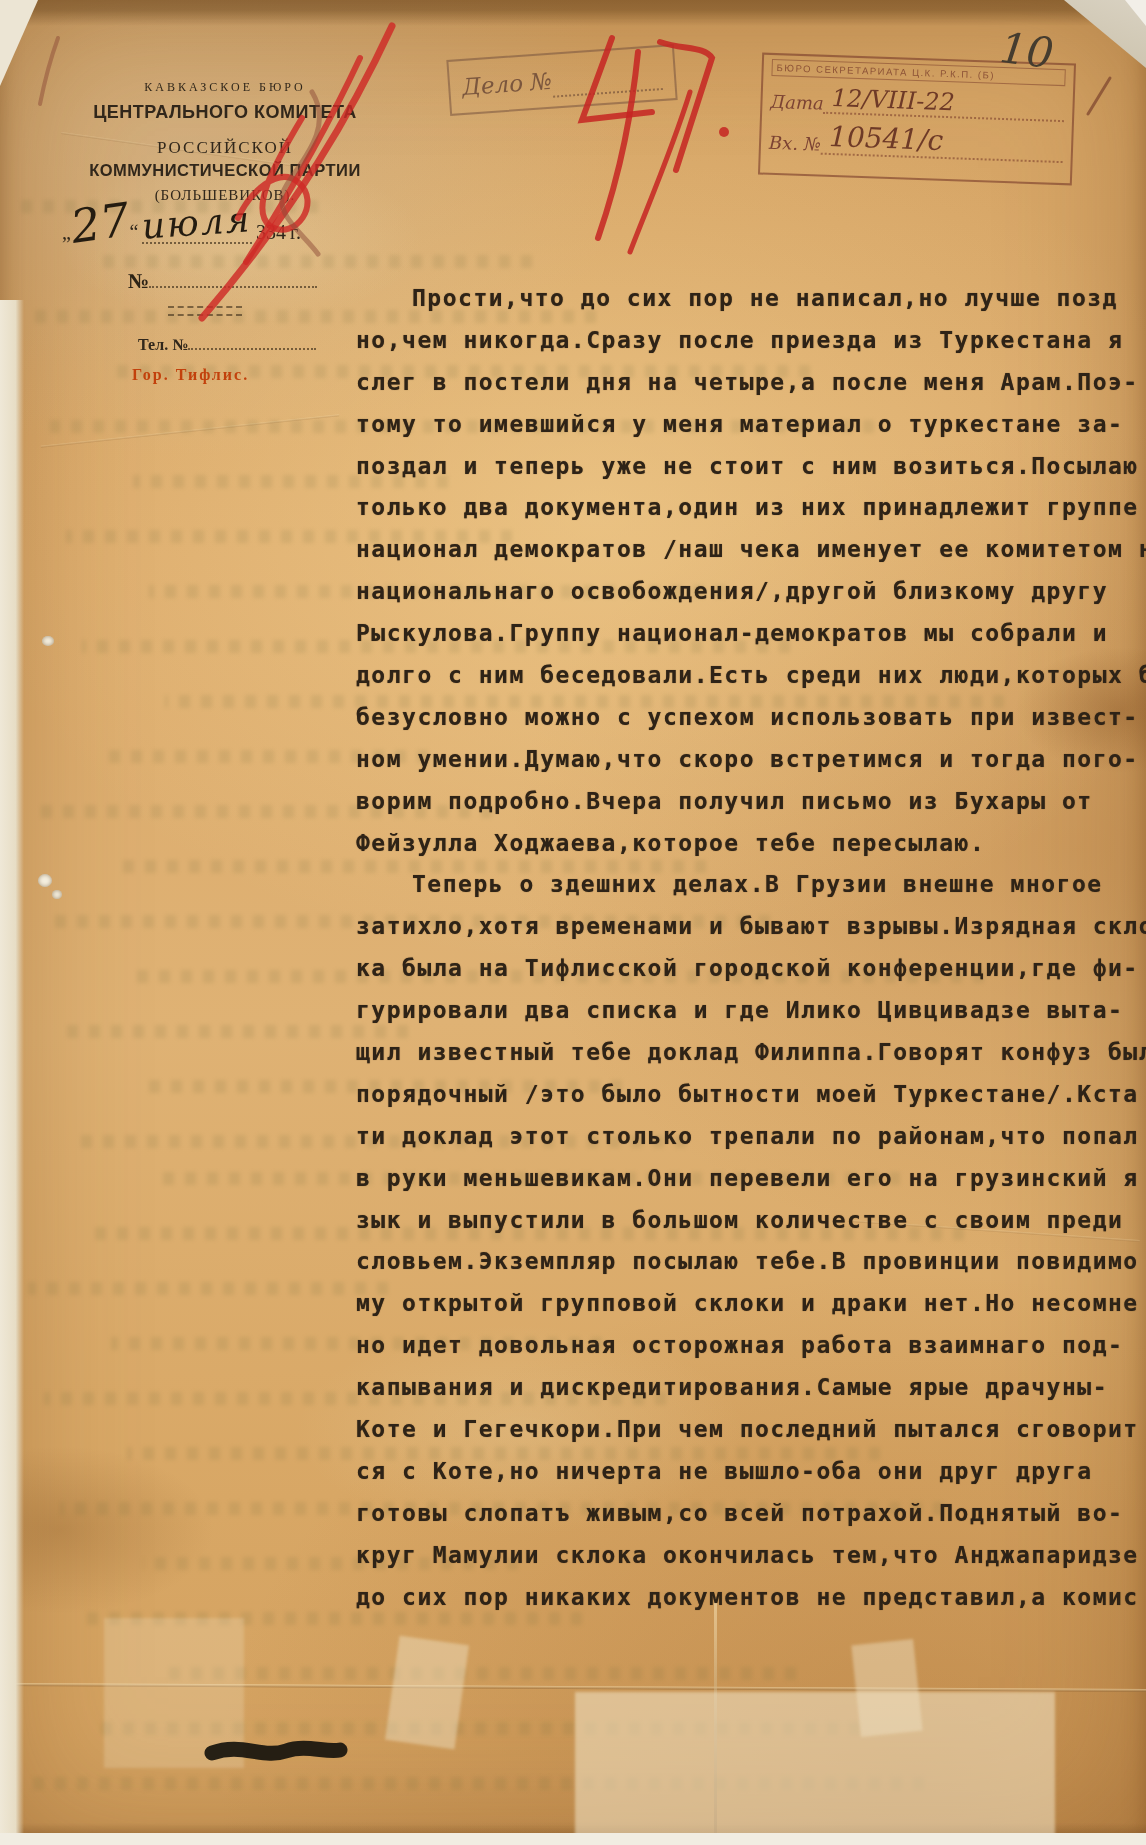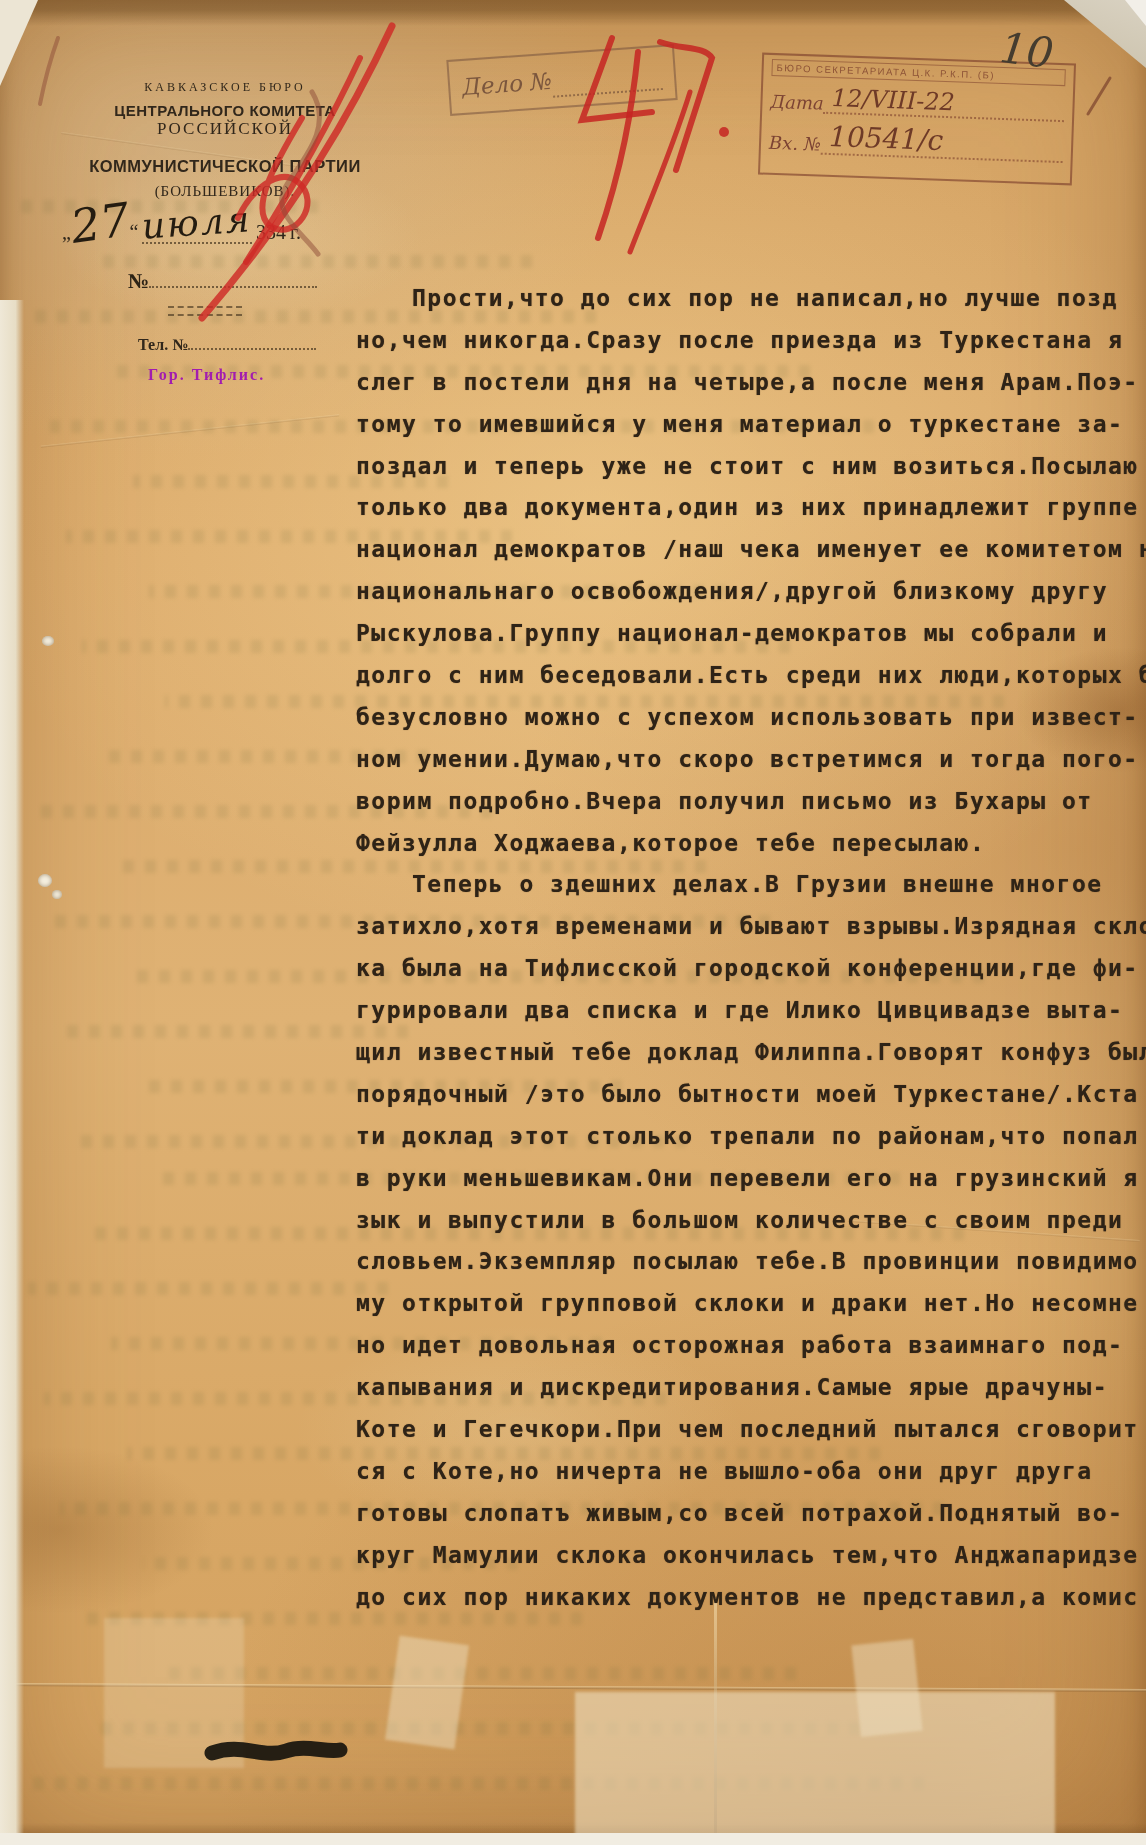--- a/index.html
+++ b/index.html
@@ -25,40 +25,40 @@
       rgba(250,230,185,.55), rgba(110,70,28,.38));}
   .ghostlayer{position:absolute;inset:0;z-index:3;}
   .ghost{position:absolute;height:13px;transform:scaleX(-1);
       background:repeating-linear-gradient(90deg, rgba(118,112,62,.55) 0 11px,
       rgba(118,112,62,0) 11px 22px);filter:blur(2px);opacity:.26;}
 
   
   #letterhead{position:absolute;left:86px;top:80px;width:278px;z-index:5;
       text-align:center;color:#31271b;}
   .lh1{font-size:12px;letter-spacing:3px;}
-  .lh2{font-family:"Liberation Sans",sans-serif;font-weight:bold;font-size:15px;
+  .lh2{font-family:"Liberation Sans",sans-serif;font-weight:bold;font-size:18px;
       letter-spacing:.5px;margin-top:7px;}
-  .lh3{font-size:17px;letter-spacing:2px;margin-top:0;}
+  .lh3{font-size:17px;letter-spacing:2px;margin-top:15px;}
   .lh4{font-family:"Liberation Sans",sans-serif;font-weight:bold;font-size:16.5px;
-      letter-spacing:.5px;margin-top:18px;}
+      letter-spacing:.5px;margin-top:3px;}
   .lh5{font-size:15px;letter-spacing:1px;margin-top:7px;}
   #dateline{position:absolute;left:62px;top:196px;width:300px;z-index:5;color:#241c11;}
   .hand{font-family:"DejaVu Serif",serif;font-style:italic;}
   #day{font-size:46px;display:inline-block;transform:rotate(-8deg);}
   #month{font-size:36px;display:inline-block;transform:rotate(-4deg) translateY(-4px);
       letter-spacing:2px;}
   .printed{font-size:20px;color:#2f261a;}
   .dotted{border-bottom:2px dotted rgba(60,45,25,.65);}
   #numline{position:absolute;left:128px;top:268px;z-index:5;color:#2c2316;
       font-size:21px;font-weight:bold;}
   #dblrule{position:absolute;left:168px;top:306px;width:74px;height:6px;z-index:5;
       border-top:2px dashed rgba(60,45,25,.6);border-bottom:2px dashed rgba(60,45,25,.6);}
   #telline{position:absolute;left:138px;top:336px;z-index:5;color:#31271b;
       font-weight:bold;font-size:16px;}
-  #cityline{position:absolute;left:148px;top:366px;z-index:5;color:#a21caf;
+  #cityline{position:absolute;left:132px;top:366px;z-index:5;color:#c2410c;
       font-weight:bold;font-size:16px;letter-spacing:2px;}
 
   
   #delo{position:absolute;left:448px;top:52px;width:228px;height:56px;z-index:5;
       transform:rotate(-4deg);border:2.5px solid rgba(118,82,62,.55);
       display:flex;align-items:center;padding:0 12px;box-sizing:border-box;
       color:rgba(104,70,52,.82);font-family:"DejaVu Serif",serif;font-style:italic;
       font-size:23px;}
   #delo .fill{flex:1;border-bottom:2px dotted rgba(104,70,52,.6);height:60%;}
   #sec{position:absolute;left:760px;top:58px;width:314px;height:122px;z-index:5;

